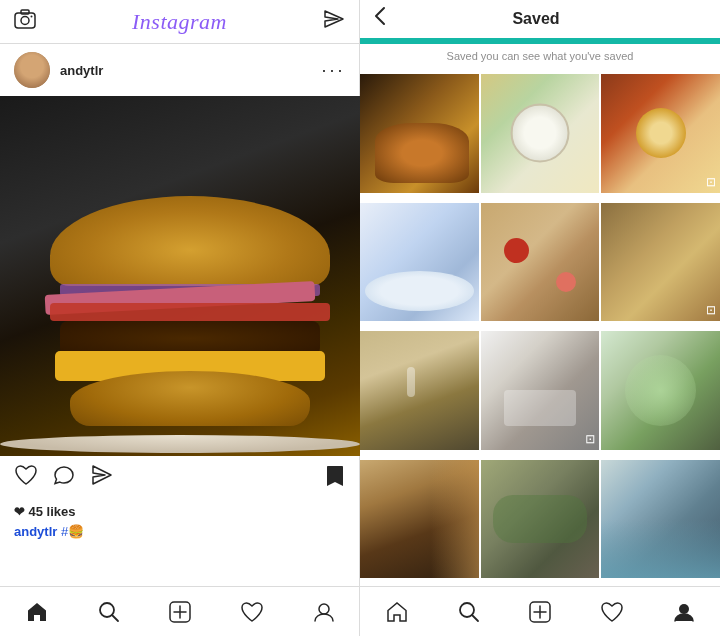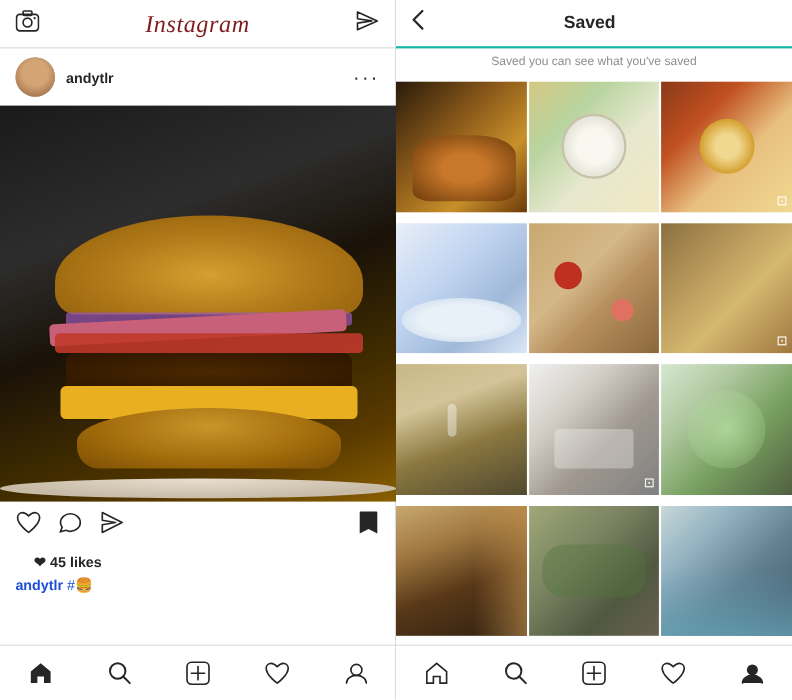--- a/index.html
+++ b/index.html
@@ -33,21 +33,21 @@
 
     .camera-icon {
       font-size: 20px;
       color: #262626;
     }
 
     .logo {
       font-family: 'Georgia', serif;
       font-size: 22px;
       font-style: italic;
-      color: #7f1d1d;
+      color: #8b5cf6;
       letter-spacing: 0.5px;
     }
 
     .send-icon {
       font-size: 20px;
       color: #262626;
     }
 
     .left-user-row {
       display: flex;
@@ -210,21 +210,21 @@
       cursor: pointer;
     }
 
     .bookmark-icon {
       margin-left: auto;
       font-size: 20px;
       color: #262626;
     }
 
     .likes-row {
-      padding: 2px 31px;
+      padding: 2px 14px;
     }
 
     .likes-text {
       font-size: 13px;
       font-weight: 600;
       color: #262626;
     }
 
     .caption-row {
       padding: 2px 14px;
@@ -266,21 +266,21 @@
       height: 636px;
       display: flex;
       flex-direction: column;
       background: #fff;
     }
 
     .right-header {
       display: flex;
       align-items: center;
       padding: 8px 14px;
-      border-bottom: 2px solid #14b8a6;
+      border-bottom: 6px solid #14b8a6;
       height: 44px;
     }
 
     .back-arrow {
       font-size: 22px;
       color: #262626;
       margin-right: 10px;
       cursor: pointer;
     }
 

